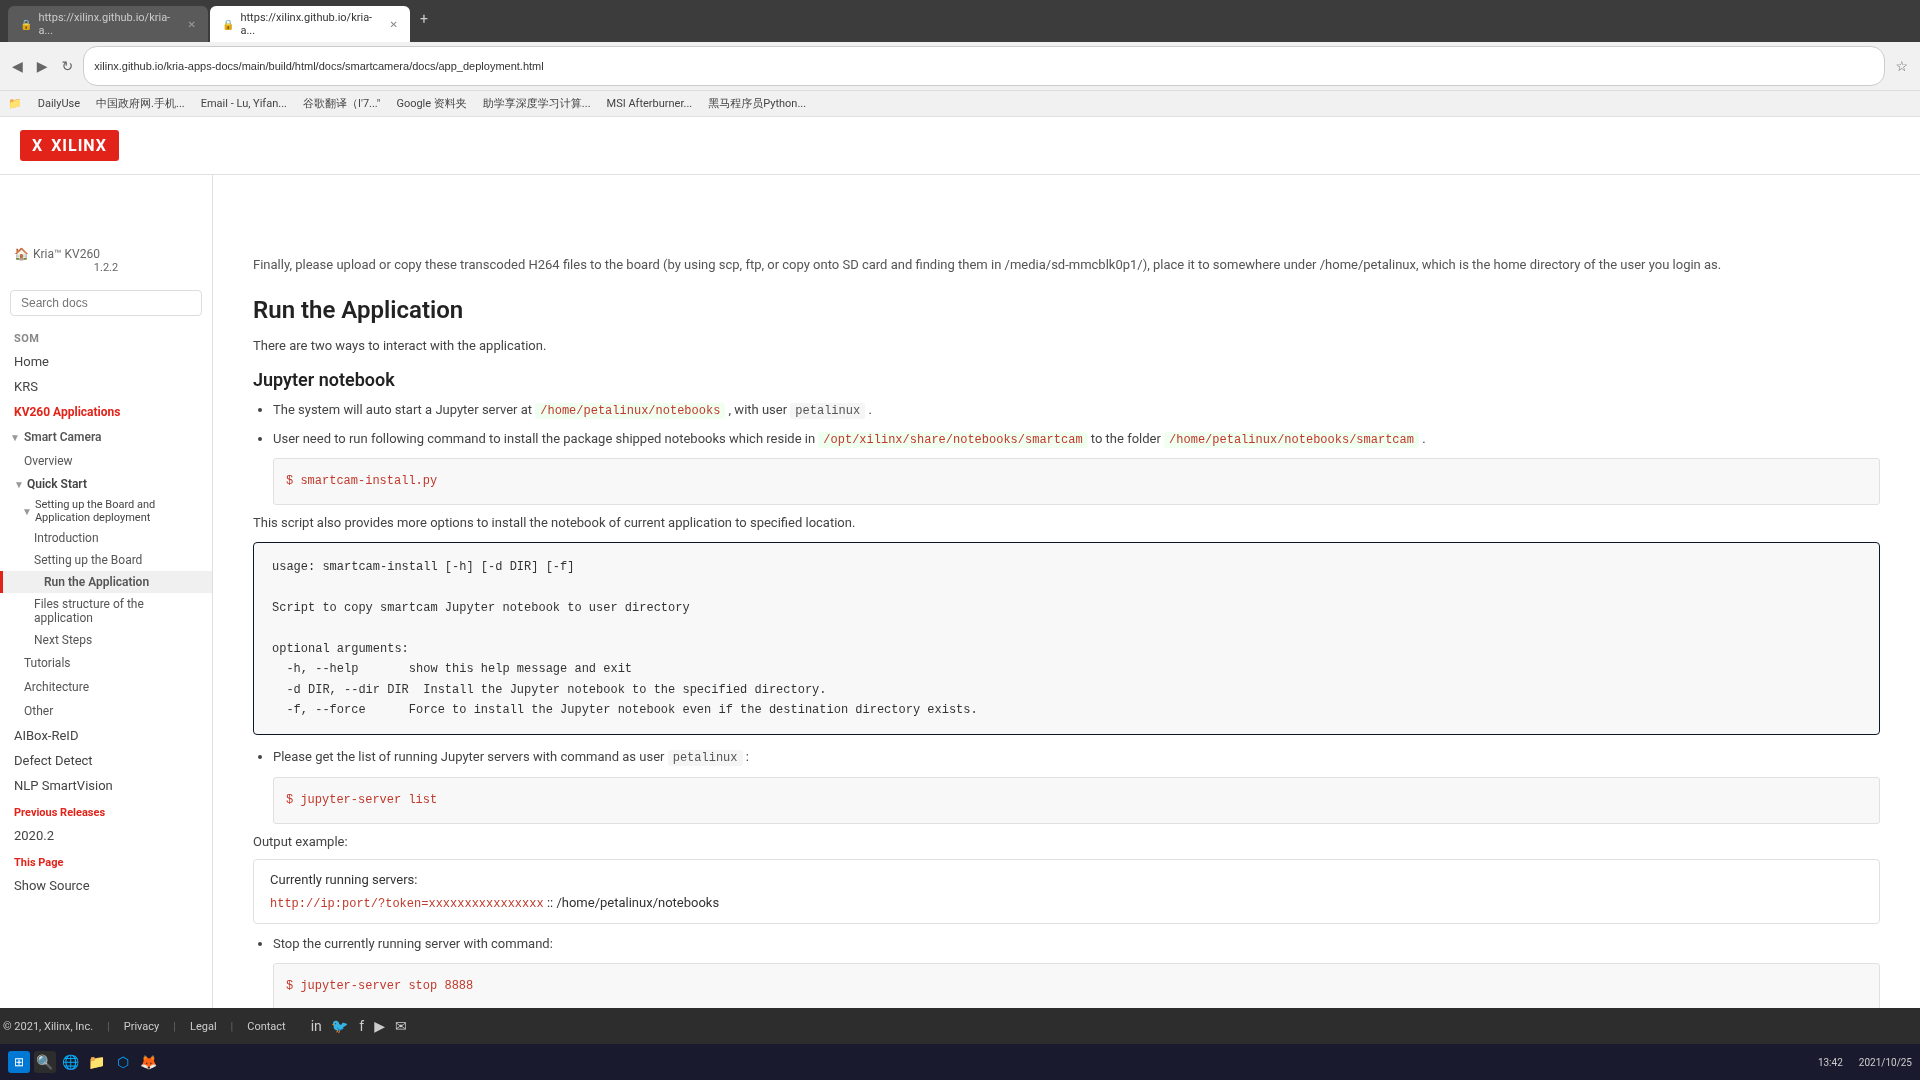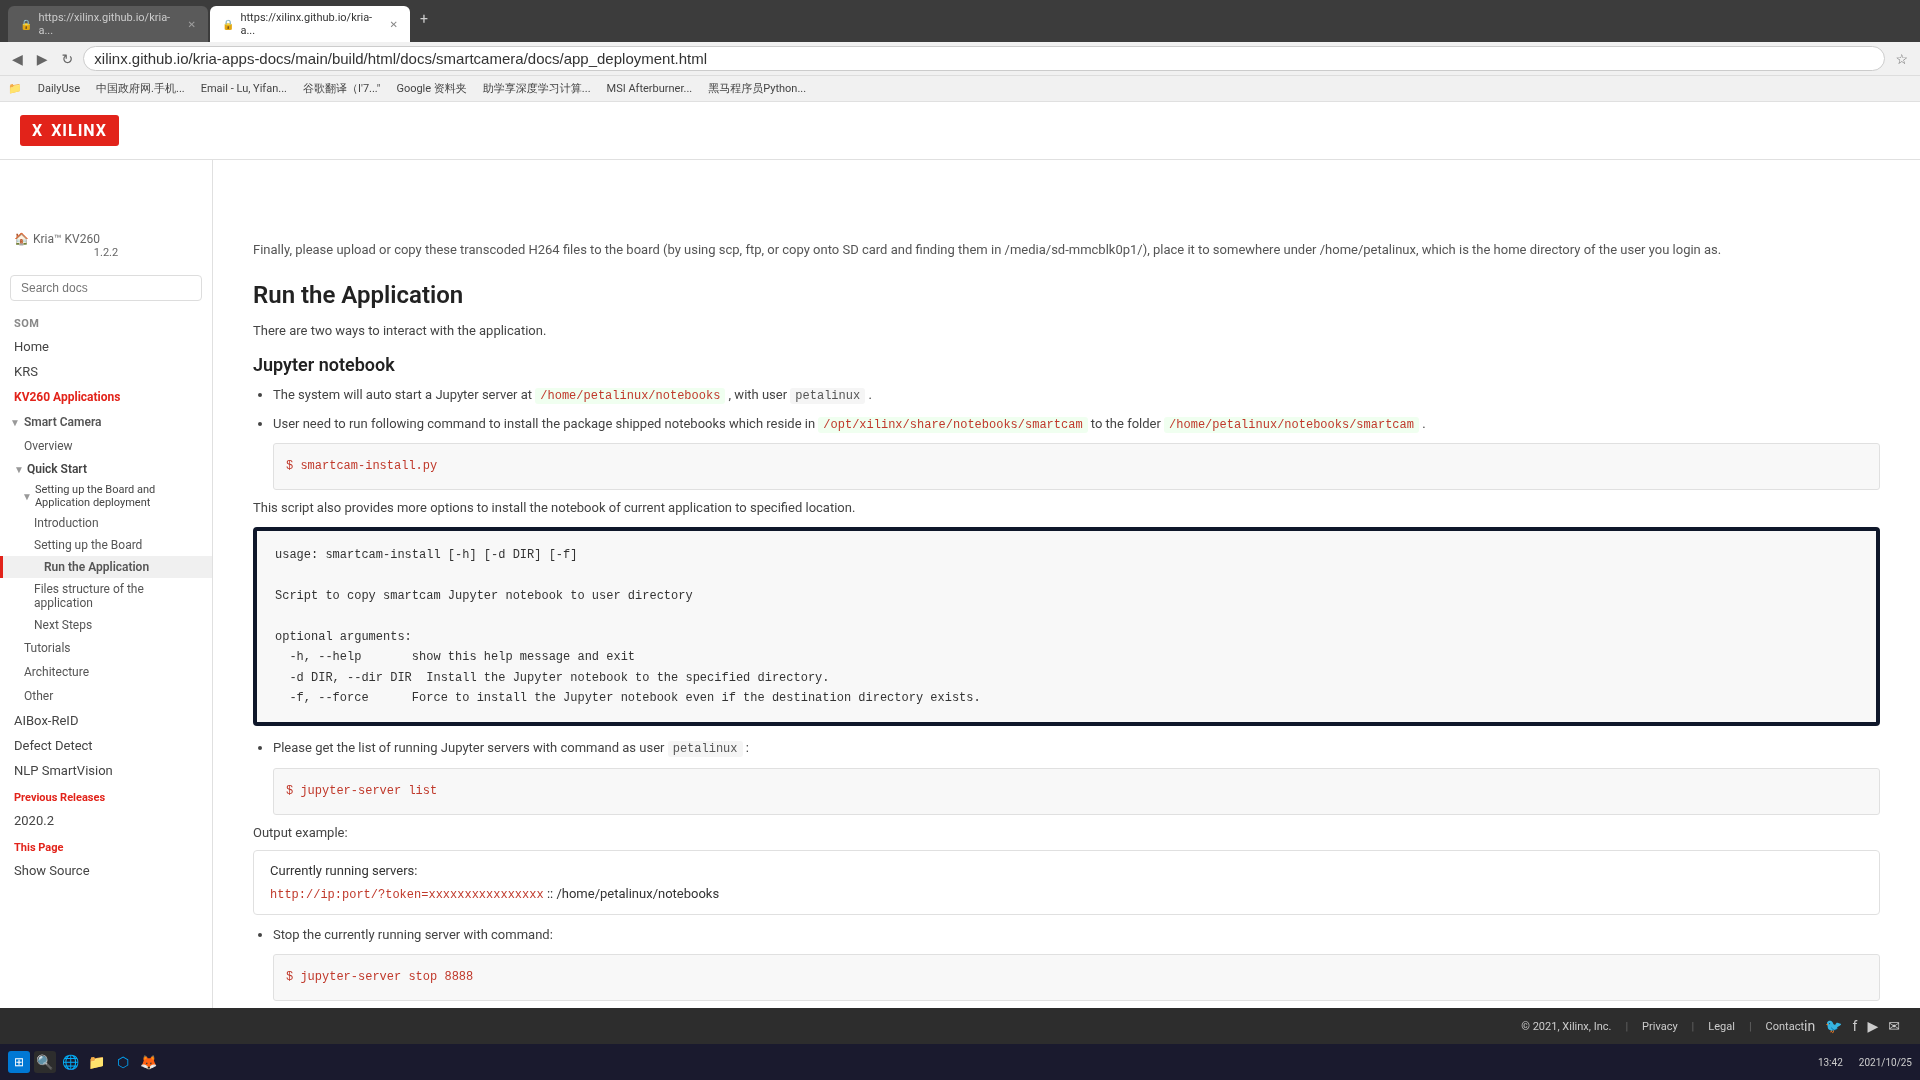--- a/index.html
+++ b/index.html
@@ -6,21 +6,21 @@
     body { font-family: -apple-system, BlinkMacSystemFont, 'Segoe UI', Roboto, sans-serif; font-size: 14px; color: #333; background: #fff; display: flex; flex-direction: column; height: 100vh; overflow: hidden; }
 
     
     .browser-chrome { background: #3c3c3c; padding: 6px 8px 0; flex-shrink: 0; }
     .browser-tabs { display: flex; gap: 2px; margin-bottom: 0; }
     .browser-tab { background: #5a5a5a; color: #ccc; padding: 5px 12px; border-radius: 6px 6px 0 0; font-size: 11px; display: flex; align-items: center; gap: 6px; max-width: 200px; }
     .browser-tab.active { background: #fff; color: #333; }
     .browser-tab .tab-close { cursor: pointer; opacity: 0.6; font-size: 10px; }
     .browser-toolbar { background: #f1f1f1; padding: 4px 8px; display: flex; align-items: center; gap: 6px; border-bottom: 1px solid #ddd; }
     .browser-nav-btn { background: none; border: none; cursor: pointer; color: #666; font-size: 14px; padding: 2px 4px; }
-    .browser-address-bar { flex: 1; border: 1px solid #ccc; border-radius: 14px; padding: 3px 10px; font-size: 15px; color: #333; background: #fff; }
+    .browser-address-bar { flex: 1; border: 1px solid #ccc; border-radius: 14px; padding: 13px 10px; font-size: 11px; color: #333; background: #fff; }
     .browser-bookmarks { background: #f1f1f1; padding: 3px 8px; display: flex; align-items: center; gap: 8px; border-bottom: 1px solid #e0e0e0; font-size: 11px; color: #444; overflow: hidden; white-space: nowrap; }
     .bookmark-item { cursor: pointer; padding: 2px 4px; }
 
     
     .main-layout { display: flex; flex: 1; overflow: hidden; }
     .xilinx-logo { display: flex; align-items: center; gap: 8px; color: #fff; background: #e2231a; padding: 6px 12px; border-radius: 3px; font-weight: 700; font-size: 16px; letter-spacing: 1px; margin-right: 20px; }
     .nav-links { display: flex; gap: 0; margin-left: 10px; }
     .nav-link { padding: 0 18px; height: 60px; display: flex; align-items: center; font-size: 14px; font-weight: 500; color: #333; cursor: pointer; border-bottom: 3px solid transparent; }
 
     
@@ -47,34 +47,34 @@
 
     
     h2.section-heading { font-size: 24px; font-weight: 600; color: #222; margin: 20px 0 14px; }
     h3.sub-heading { font-size: 18px; font-weight: 600; color: #222; margin: 16px 0 10px; }
 
     
     code.inline { background: #f0fff0; color: #c0392b; font-family: 'Courier New', monospace; font-size: 12px; padding: 1px 5px; border-radius: 3px; }
     code.inline-dark { background: #f5f5f5; color: #555; font-family: 'Courier New', monospace; font-size: 12px; padding: 1px 5px; border-radius: 3px; }
 
     
-    .code-block { background: #f8f8f8; border: 4px solid #0f172a; border-radius: 4px; padding: 14px 18px; font-family: 'Courier New', monospace; font-size: 12px; color: #333; margin: 12px 0; line-height: 1.7; white-space: pre; overflow-x: auto; }
+    .code-block { background: #f8f8f8; border: 1px solid #0f172a; border-radius: 4px; padding: 14px 18px; font-family: 'Courier New', monospace; font-size: 12px; color: #333; margin: 12px 0; line-height: 1.7; white-space: pre; overflow-x: auto; }
     .code-command-block { background: #f8f8f8; border: 1px solid #e0e0e0; border-radius: 3px; padding: 13px 12px; font-family: 'Courier New', monospace; font-size: 12px; color: #c0392b; margin: 8px 0; display: block; }
 
     
     .output-box { border: 1px solid #e0e0e0; border-radius: 4px; padding: 12px 16px; margin: 10px 0; font-size: 13px; color: #333; }
     .output-box .output-title { margin-bottom: 8px; }
     .output-url { color: #c0392b; font-family: 'Courier New', monospace; font-size: 12px; }
 
     
     ul.content-list { margin: 10px 0 10px 20px; }
     ul.content-list li { margin-bottom: 8px; line-height: 1.6; font-size: 13px; color: #444; }
 
     
-    .site-footer { background: #2d2d2d; color: #ccc; font-size: 11px; padding: 10px 20px; display: flex; align-items: center; justify-content: flex-end; flex-shrink: 0; }
+    .site-footer { background: #2d2d2d; color: #ccc; font-size: 11px; padding: 10px 3px; display: flex; align-items: center; justify-content: flex-start; flex-shrink: 0; gap: 25px; }
     .footer-left { display: flex; gap: 14px; align-items: center; }
     .footer-link { color: #ccc; cursor: pointer; }
     .footer-social { display: flex; gap: 10px; }
     .social-icon { color: #ccc; cursor: pointer; font-size: 14px; }
 
     
     .this-page-label { font-size: 11px; font-weight: 700; color: #e2231a; padding: 8px 14px 4px; }
     .prev-releases-label { font-size: 11px; font-weight: 700; color: #e2231a; padding: 8px 14px 4px; }
 
     

